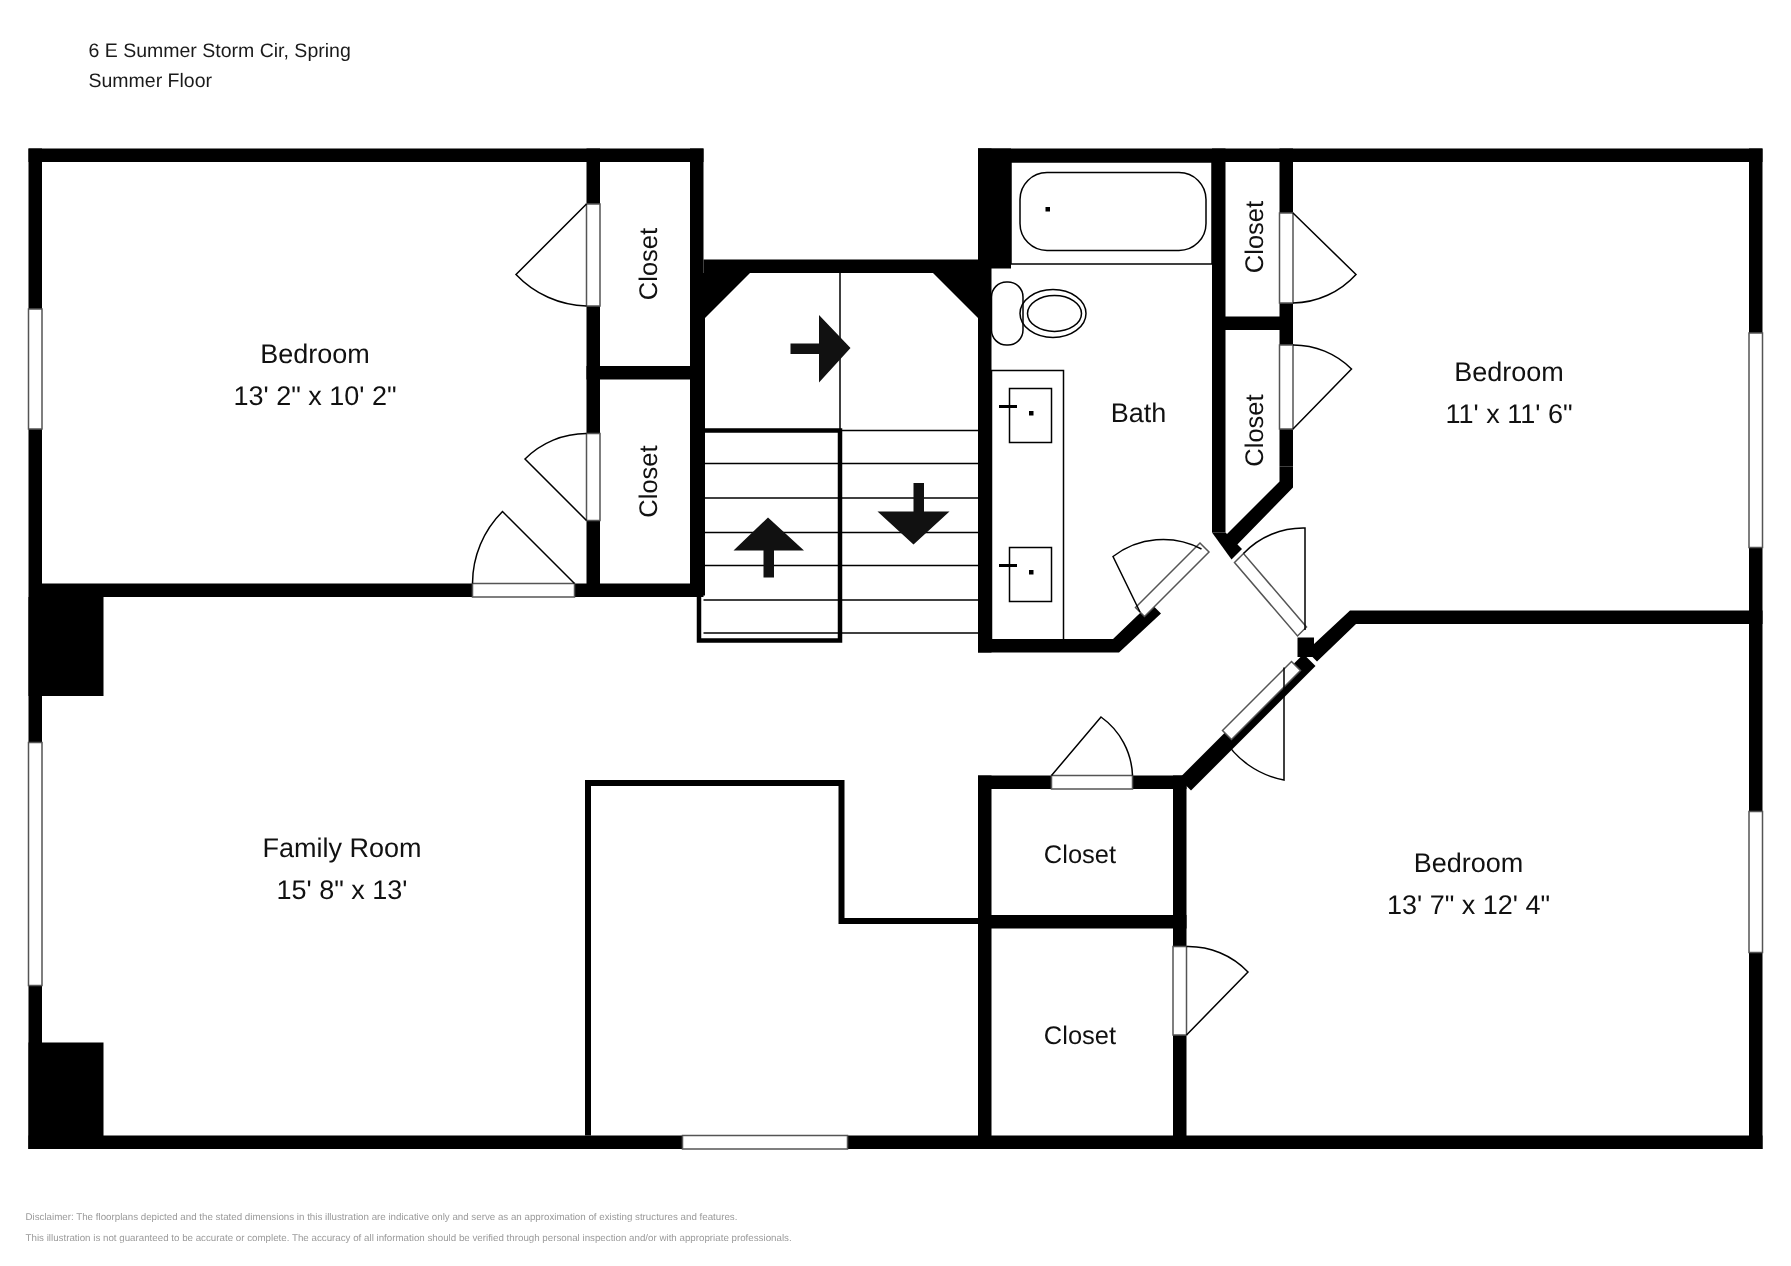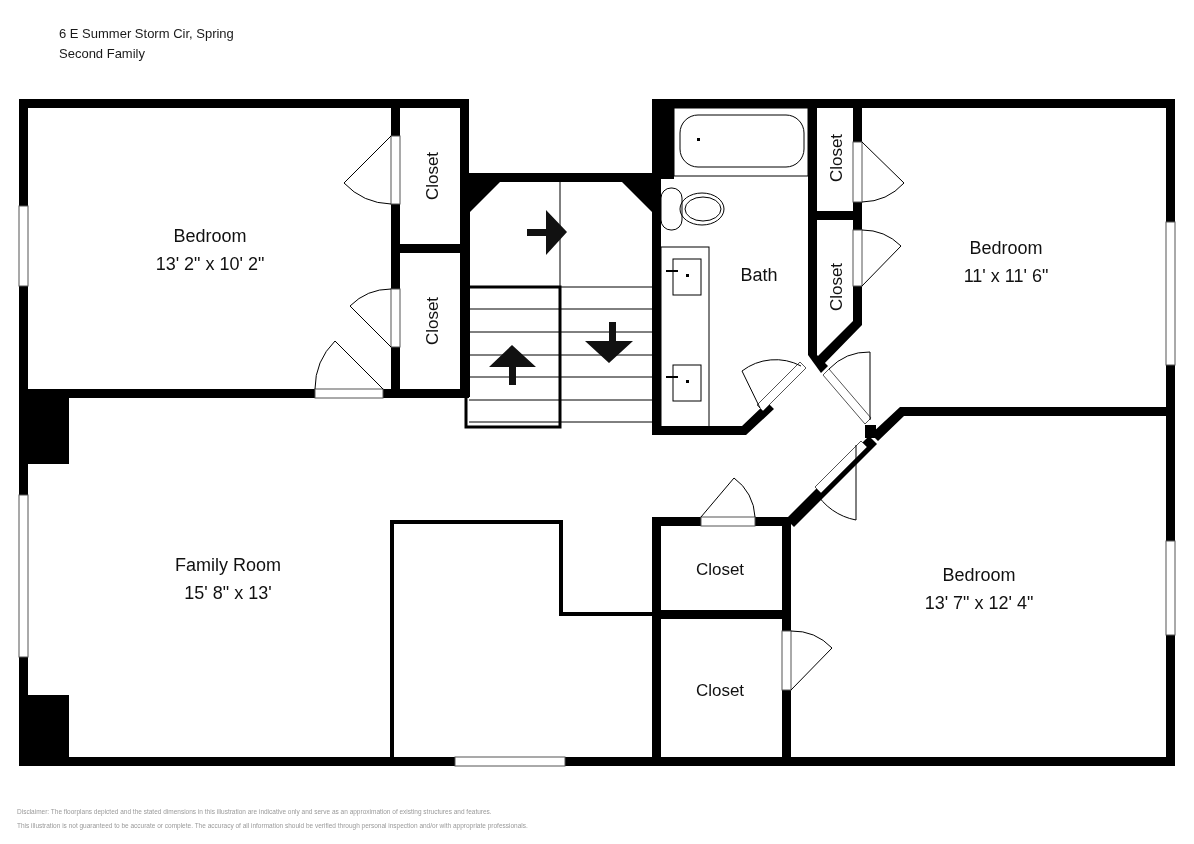--- a/index.html
+++ b/index.html
@@ -12,21 +12,21 @@
     .mid { fill: none; stroke: #000; stroke-width: 4; }
     .win { fill: #fff; stroke: #555; stroke-width: 1; }
     .room-label { font-family: "Liberation Sans", sans-serif; font-size: 18px; fill: #111; text-anchor: middle; }
     .closet-label { font-family: "Liberation Sans", sans-serif; font-size: 17px; fill: #111; text-anchor: middle; }
   </style>
 </head>
 <body>
 
 <div class="header">
   <div>6 E Summer Storm Cir, Spring</div>
-  <div>Second Family</div>
+  <div>Summer Floor</div>
 </div>
 
 <svg class="plan" width="1194" height="844" viewBox="0 0 1194 844">
 
   <g>
 
     <rect class="wall" x="19" y="99" width="450" height="9"></rect>
 
     <rect class="wall" x="19" y="99" width="9" height="667"></rect>
 

